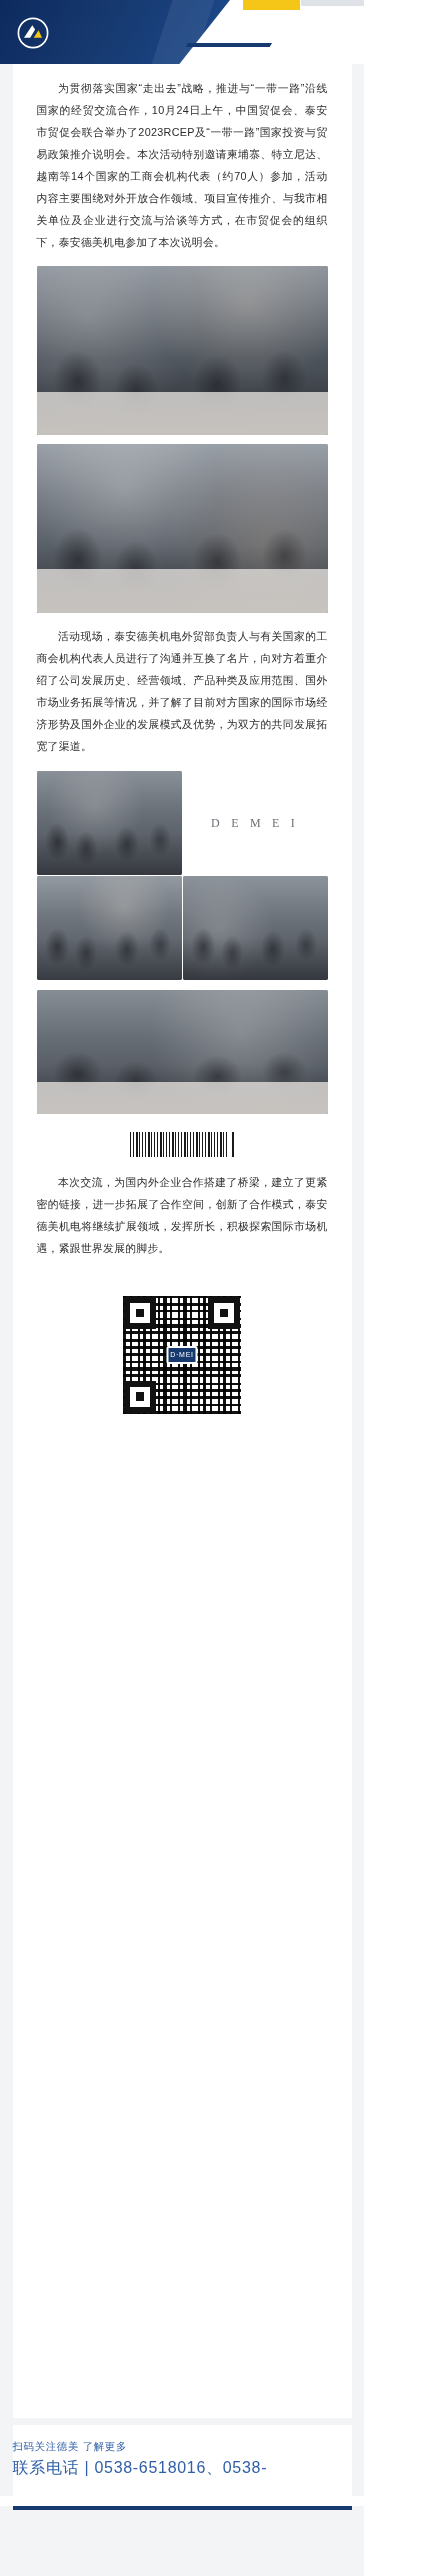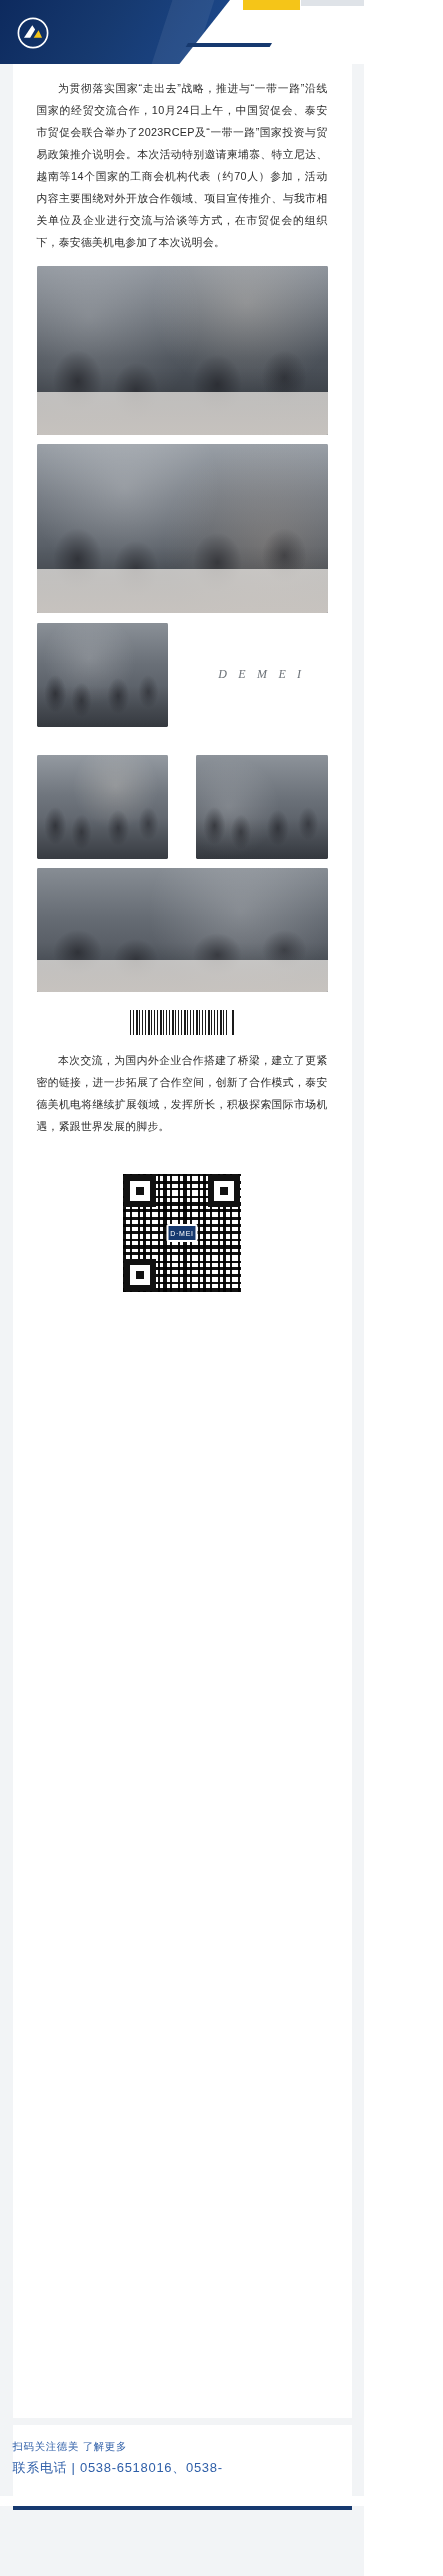--- a/index.html
+++ b/index.html
@@ -150,22 +150,21 @@
   }
 
   .stack1 .photo { height: 169px; }
   .stack1 .photo + .photo { margin-top: 8.4px; }
 
   
   .grid2 {
     padding: 9.8px 24px 0 24px;
     display: grid;
     grid-template-columns: 1fr 1fr;
-    gap: 28px;
-    font-style: italic;
+    gap: 1px;
   }
   .grid2 .photo { height: 104px; }
   .demei-cell {
     display: flex;
     align-items: center;
     justify-content: center;
     background: #ffffff;
   }
   .demei-text {
     font-size: 12px;
@@ -247,21 +246,21 @@
     text-align: left;
   }
   .footer .line1 {
     color: #2f5fa8;
     font-size: 10.4px;
     line-height: 21px;
     letter-spacing: 0.7px;
   }
   .footer .line2 {
     color: #2f5fa8;
-    font-size: 13px;
+    font-size: 16px;
     line-height: 21px;
     letter-spacing: 0.7px;
   }
   .bottom-bar {
     height: 9.8px;
     background: #ffffff;
   }
   .bottom-accent {
     height: 4.2px;
     background: #16396f;
@@ -297,20 +296,21 @@
         <div class="overlay-table"></div>
         <span class="ph-label">会议现场人员登记交流</span>
       </div>
       <div class="photo scene-b">
         <div class="overlay-figs"></div>
         <div class="overlay-table"></div>
         <span class="ph-label">洽谈桌前外宾交流</span>
       </div>
     </div>
 
+    <p class="para" style="margin-top:12.5px;">活动现场，泰安德美机电外贸部负责人与有关国家的工商会机构代表人员进行了沟通并互换了名片，向对方着重介绍了公司发展历史、经营领域、产品种类及应用范围、国外市场业务拓展等情况，并了解了目前对方国家的国际市场经济形势及国外企业的发展模式及优势，为双方的共同发展拓宽了渠道。</p>
 
     <div class="grid2">
       <div class="photo scene-c">
         <div class="overlay-figs"></div>
         <span class="ph-label">展位交流</span>
       </div>
       <div class="photo demei-cell">
         <span class="demei-text">D E M E I</span>
       </div>
       <div class="photo scene-d">

